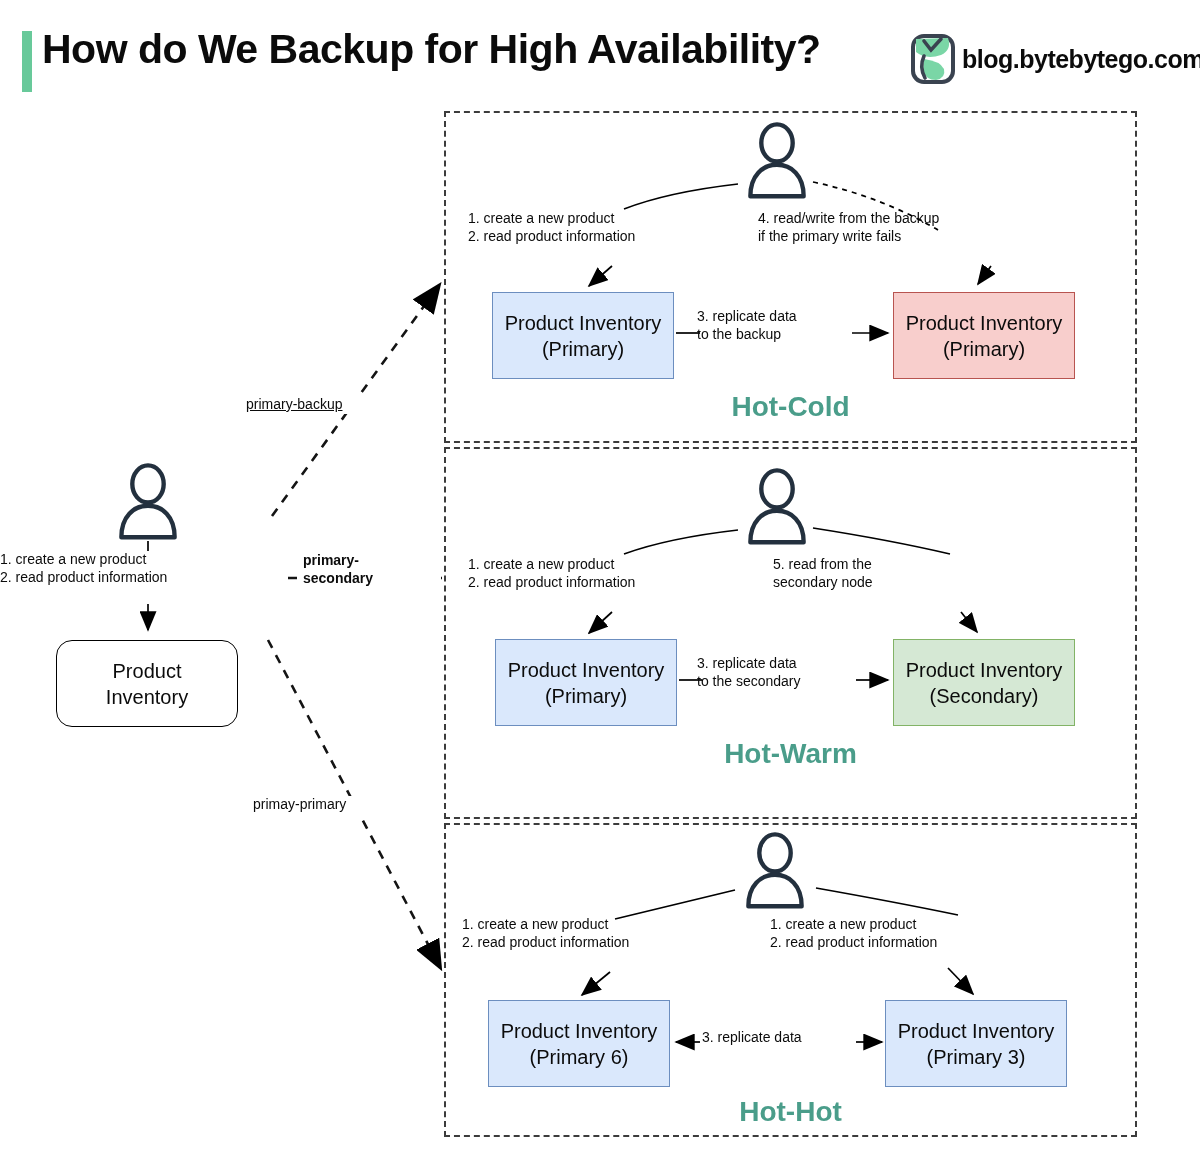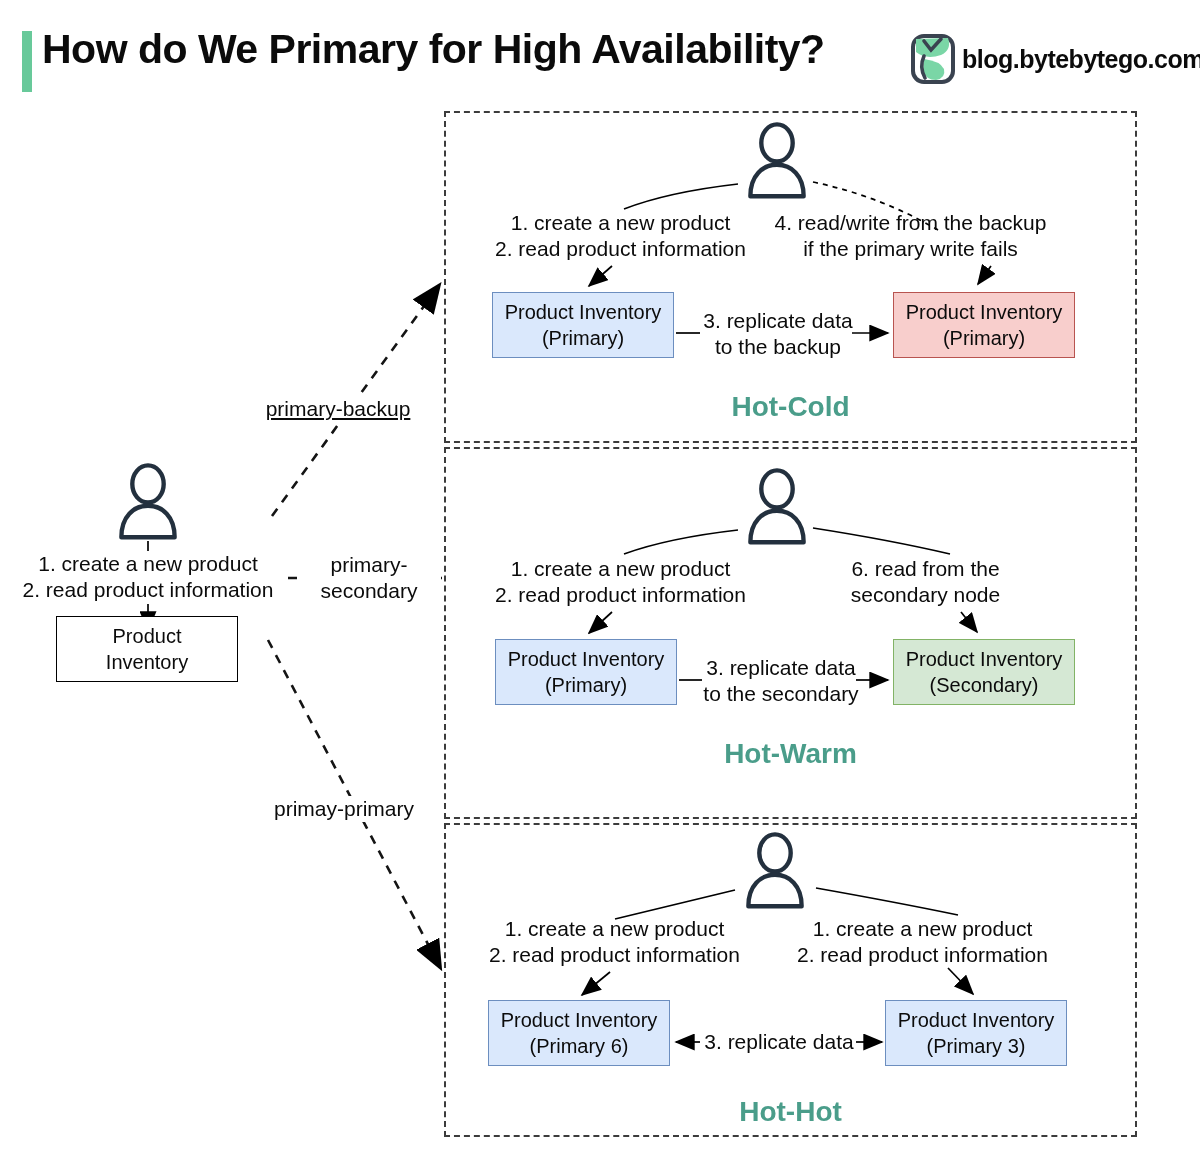--- a/index.html
+++ b/index.html
@@ -7,30 +7,30 @@
          font-family:"Liberation Sans",sans-serif;color:#0b0b0b;}
   .abs{position:absolute;}
 
   
   .title-bar{left:22px;top:31px;width:10px;height:61px;background:var(--accent-green-bar,#68c99a);}
   .page-title{left:42px;top:26px;font-size:41px;font-weight:600;letter-spacing:-0.5px;white-space:nowrap;}
   .logo{left:910px;top:33px;display:flex;align-items:center;gap:6px;}
   .logo-text{font-size:25px;font-weight:700;letter-spacing:-0.5px;}
 
   
-  .lbl{font-size:21px;line-height:1.26;text-align:center;white-space:nowrap;}
+  .lbl{font-size:14px;line-height:1.26;white-space:nowrap;}
   .lbl div{white-space:nowrap;}
   .bg-white{background:#fff;padding:0 3px;}
 
   
   .panel{border:2px dashed #3c3c3c;box-sizing:border-box;}
   .caption{font-size:28px;font-weight:700;color:var(--caption-teal,#4a9d8a);text-align:center;}
 
   
-  .nodebox{width:182px;height:66px;box-sizing:border-box;display:flex;flex-direction:column;
+  .nodebox{width:182px;height:87px;box-sizing:border-box;display:flex;flex-direction:column;
            align-items:center;justify-content:center;font-size:20px;line-height:1.3;text-align:center;}
   .box-plain{background:#fff;border:1.5px solid #000;}
   .box-blue {background:var(--blue-fill,#dae8fc); border:1.5px solid var(--blue-border,#6c8ebf);}
   .box-red  {background:var(--red-fill,#f8cecc);  border:1.5px solid var(--red-border,#b85450);}
   .box-green{background:var(--green-fill,#d5e8d4);border:1.5px solid var(--green-border,#82b366);}
 
   
   .person ellipse,.person path{stroke:var(--person-stroke,#23303e);stroke-width:4.6;stroke-linejoin:round;fill:#fff;}
 
   svg.wires{left:0;top:0;}
@@ -78,21 +78,21 @@
 
     <path class="wire" d="M735,890 Q660,908 615,919"></path>
     <path class="wire" d="M816,888 Q895,902 958,915"></path>
     <path class="wire" d="M610,972 L582,995" marker-end="url(#arr)"></path>
     <path class="wire" d="M948,968 L973,994" marker-end="url(#arr)"></path>
     <path class="wire" d="M700,1042 L676,1042" marker-end="url(#arr)"></path>
     <path class="wire" d="M856,1042 L882,1042" marker-end="url(#arr)"></path>
   </svg>
 
   <div class="abs title-bar"></div>
-  <div class="abs page-title">How do We Primary for High Availability?</div>
+  <div class="abs page-title">How do We Backup for High Availability?</div>
   <div class="abs logo">
     <svg class="logo-icon" width="46" height="52" viewBox="0 0 46 52">
       <rect class="outline" x="3" y="3" width="40" height="46" rx="11"></rect>
       <path class="mint" d="M6,6 L38,5 Q42,17 31,22 Q16,27 6,19 Z"></path>
       <path class="mint" d="M14,26 Q30,28 34,36 Q36,45 26,47 Q16,47 13,38 Z"></path>
       <path class="stroke" d="M14,8 L21,17 L31,6"></path>
       <path class="stroke" d="M14,23 Q9,34 15,45"></path>
     </svg>
     <span class="logo-text">blog.bytebytego.com</span>
   </div>
@@ -100,27 +100,27 @@
   <div class="abs" style="left:115px;top:463px;">
     <svg class="person" width="66" height="78" viewBox="0 0 66 82">
       <ellipse cx="33" cy="22" rx="16.5" ry="19.5"></ellipse>
       <path d="M5,78 L61,78 C61,56 48,45 33,45 C18,45 5,56 5,78 Z"></path>
     </svg>
   </div>
   <div class="abs lbl" style="left:0px;top:551px;width:296px;">
     <div>1. create a new product</div>
     <div>2. read product information</div>
   </div>
-  <div class="abs nodebox box-plain" style="left:56px;top:616px;">
+  <div class="abs nodebox box-plain" style="left:56px;top:640px;border-radius:16px;">
     <div>Product</div>
     <div>Inventory</div>
   </div>
 
   <div class="abs lbl bg-white" style="left:243px;top:396px;width:184px;text-decoration:underline;">primary-backup</div>
-  <div class="abs lbl bg-white" style="left:300px;top:552px;width:132px;">
+  <div class="abs lbl bg-white" style="left:300px;top:552px;width:132px;font-weight:bold;">
     <div>primary-</div>
     <div>secondary</div>
   </div>
   <div class="abs lbl bg-white" style="left:250px;top:796px;width:182px;">primay-primary</div>
 
   <div class="abs panel" style="left:444px;top:111px;width:693px;height:332px;"></div>
   <div class="abs panel" style="left:444px;top:447px;width:693px;height:372px;"></div>
   <div class="abs panel" style="left:444px;top:823px;width:693px;height:314px;"></div>
 
   <div class="abs" style="left:744px;top:122px;">
@@ -155,21 +155,21 @@
     <svg class="person" width="66" height="78" viewBox="0 0 66 82">
       <ellipse cx="33" cy="22" rx="16.5" ry="19.5"></ellipse>
       <path d="M5,78 L61,78 C61,56 48,45 33,45 C18,45 5,56 5,78 Z"></path>
     </svg>
   </div>
   <div class="abs lbl" style="left:468px;top:556px;width:305px;">
     <div>1. create a new product</div>
     <div>2. read product information</div>
   </div>
   <div class="abs lbl" style="left:773px;top:556px;width:305px;">
-    <div>6. read from the</div>
+    <div>5. read from the</div>
     <div>secondary node</div>
   </div>
   <div class="abs nodebox box-blue" style="left:495px;top:639px;">
     <div>Product Inventory</div>
     <div>(Primary)</div>
   </div>
   <div class="abs nodebox box-green" style="left:893px;top:639px;">
     <div>Product Inventory</div>
     <div>(Secondary)</div>
   </div>

